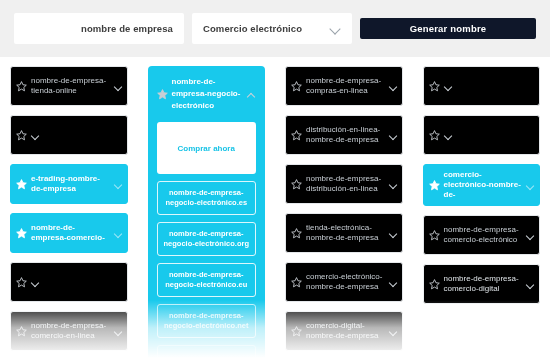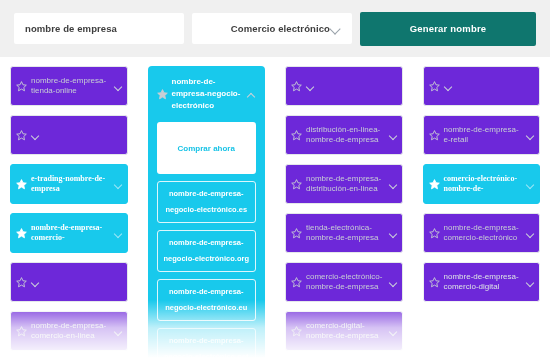--- a/index.html
+++ b/index.html
@@ -24,37 +24,38 @@
   .field {
     background: #ffffff;
     border-radius: 2px;
     height: 31px;
     display: flex; align-items: center;
     padding: 0 11px;
     font-size: 9.5px;
     color: #3d3d3d;
     font-weight: bold;
     letter-spacing: .1px;
+    justify-content: flex-end;
   }
   .field-name  { width: 170px; }
-  .field-cat   { width: 160px; justify-content: flex-end; }
+  .field-cat   { width: 160px; justify-content: space-between; }
   .chev-sel {
     width: 11px; height: 11px;
     position: relative; flex: none;
   }
   .chev-sel::before {
     content:""; position:absolute; left:1px; top:2px;
     width:7px; height:7px;
     border-right:1.3px solid #9aa2aa; border-bottom:1.3px solid #9aa2aa;
     transform: rotate(45deg);
   }
   .btn-generate {
     flex: 1;
-    height: 34px;
-    background: #0f766e;
+    height: 21px;
+    background: #0f172a;
     border-radius: 2px;
     color: #ffffff;
     font-size: 9.5px; font-weight: bold;
     display: flex; align-items: center; justify-content: center;
     letter-spacing: .2px;
     cursor: pointer;
     border: none;
     font-family: inherit;
   }
 
@@ -73,21 +74,21 @@
   }
   .col.featured {
     padding: 0; width: 137.5px;
   }
 
   
   .card {
     min-height: 40px;
     border: 1px solid #e4e7ea;
     border-radius: 3px;
-    background: #6d28d9;
+    background: #000000;
     display: flex; align-items: center;
     padding: 5px 4px 5px 5px;
     gap: 4px;
     position: relative;
     cursor: pointer;
   }
   .card .star { flex: none; }
   .card .label {
     flex: 1;
     font-size: 8px;
@@ -95,21 +96,21 @@
     color: #b9bfc6;
     word-break: break-word;
   }
   .card .chev { flex: none; }
 
   
   .card.sel {
     background: #18c9ec;
     border-color: #18c9ec;
   }
-  .card.sel .label { color: #ffffff; font-weight: bold; font-family: Liberation Serif, serif; }
+  .card.sel .label { color: #ffffff; font-weight: bold; }
 
   
   .dim1 .label { color: #c8ced4; }
   .dim2 .label { color: #dde2e6; }
   .dim2 { border-color: #eef1f3; }
 
   
   .star {
     width: 11px; height: 11px;
     display: block;
@@ -157,21 +158,21 @@
     border: none; font-family: inherit;
     width: 100%;
   }
   .domain {
     border: 1px solid rgba(255,255,255,.85);
     border-radius: 3px;
     min-height: 34px;
     display: flex; align-items: center; justify-content: center;
     text-align: center;
     color: #ffffff;
-    font-size: 7.5px; line-height: 16px;
+    font-size: 7.5px; line-height: 10px;
     font-weight: bold;
     padding: 4px 5px;
     cursor: pointer;
     background: transparent;
     font-family: inherit;
   }
   .domain.f1 { opacity: .82; }
   .domain.f2 { opacity: .55; }
 
   
@@ -272,20 +273,21 @@
           <button class="domain f2">nombre-de-empresa-</button>
         </div>
       </div>
     <div class="col">
         <div class="card dim1">
           <span class="star">
             <svg viewBox="0 0 11 11" aria-hidden="true">
               <path d="M5.5 0.6 L6.95 3.75 L10.3 4.15 L7.8 6.45 L8.5 9.8 L5.5 8.1 L2.5 9.8 L3.2 6.45 L0.7 4.15 L4.05 3.75 Z" fill="none" stroke="currentColor" stroke-width="0.9" stroke-linejoin="round"></path>
             </svg>
           </span>
+          <span class="label">nombre-de-empresa-compras-en-linea</span>
           <span class="chev"></span>
         </div>
         <div class="card dim1">
           <span class="star">
             <svg viewBox="0 0 11 11" aria-hidden="true">
               <path d="M5.5 0.6 L6.95 3.75 L10.3 4.15 L7.8 6.45 L8.5 9.8 L5.5 8.1 L2.5 9.8 L3.2 6.45 L0.7 4.15 L4.05 3.75 Z" fill="none" stroke="currentColor" stroke-width="0.9" stroke-linejoin="round"></path>
             </svg>
           </span>
           <span class="label">distribución-en-linea-nombre-de-empresa</span>
           <span class="chev"></span>
@@ -335,21 +337,20 @@
             </svg>
           </span>
           <span class="chev"></span>
         </div>
         <div class="card dim1">
           <span class="star">
             <svg viewBox="0 0 11 11" aria-hidden="true">
               <path d="M5.5 0.6 L6.95 3.75 L10.3 4.15 L7.8 6.45 L8.5 9.8 L5.5 8.1 L2.5 9.8 L3.2 6.45 L0.7 4.15 L4.05 3.75 Z" fill="none" stroke="currentColor" stroke-width="0.9" stroke-linejoin="round"></path>
             </svg>
           </span>
-          <span class="label">nombre-de-empresa-e-retail</span>
           <span class="chev"></span>
         </div>
         <div class="card sel">
           <span class="star">
             <svg viewBox="0 0 11 11" aria-hidden="true">
               <path d="M5.5 0.6 L6.95 3.75 L10.3 4.15 L7.8 6.45 L8.5 9.8 L5.5 8.1 L2.5 9.8 L3.2 6.45 L0.7 4.15 L4.05 3.75 Z" fill="currentColor" stroke="currentColor" stroke-width="0.9" stroke-linejoin="round"></path>
             </svg>
           </span>
           <span class="label">comercio-electrónico-nombre-de-</span>
           <span class="chev"></span>

